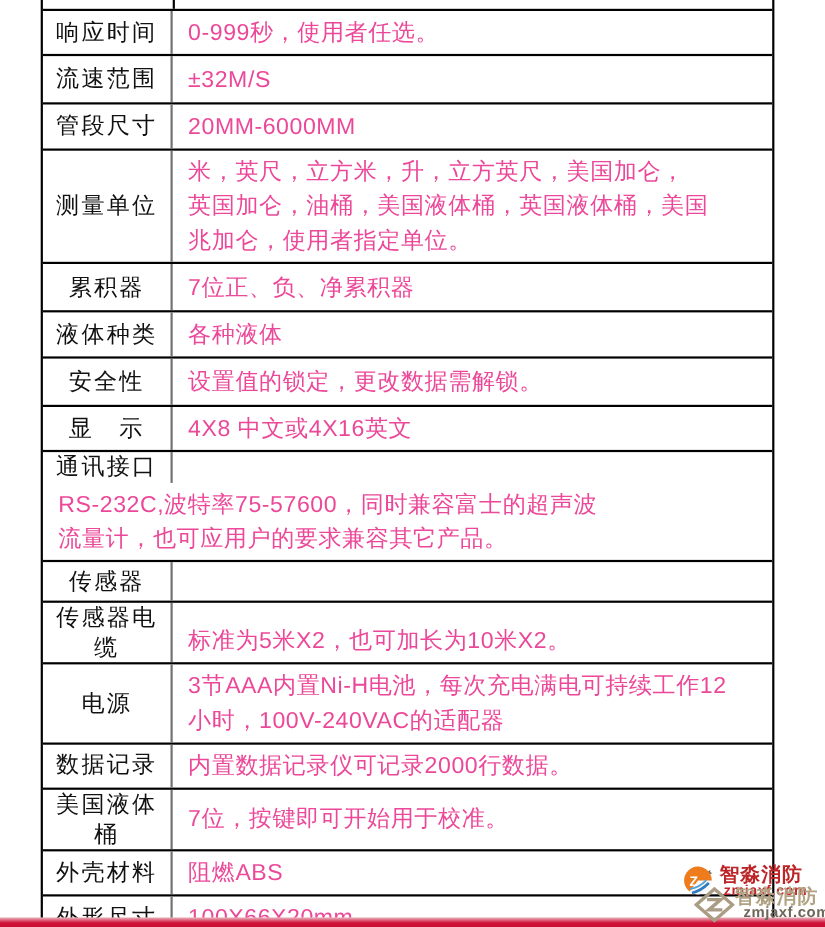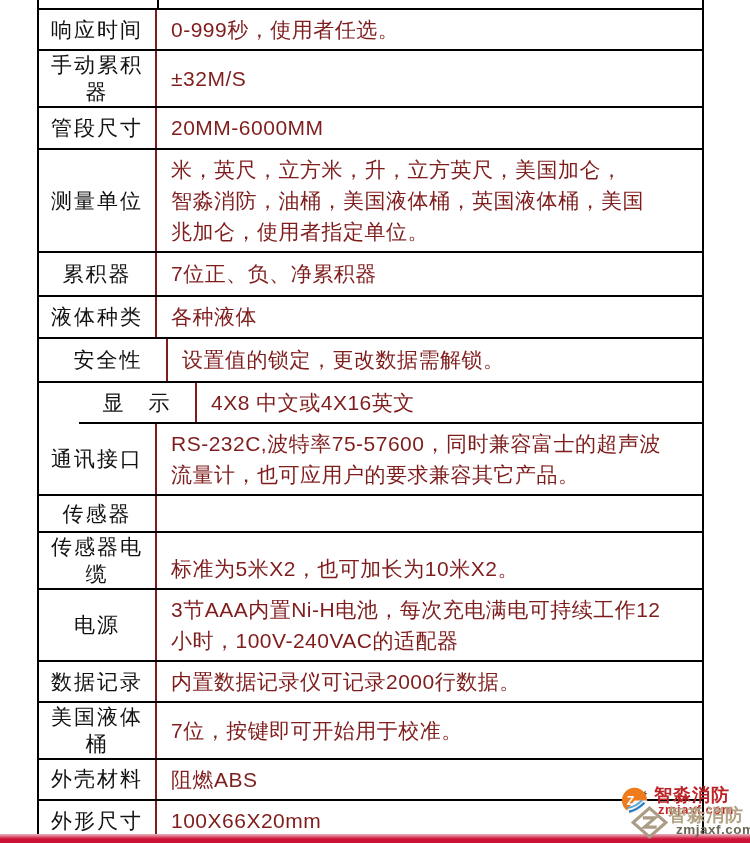--- a/index.html
+++ b/index.html
@@ -16,28 +16,28 @@
   }
   .partial-row{
     height:8px;border-bottom:2px solid #000;display:flex;box-sizing:content-box;
   }
   .partial-row .stub-label{width:118px;border-right:2px solid #000;}
   .partial-row .stub-value{flex:1;}
   .spec-row{
     display:flex;border-bottom:2px solid #000;box-sizing:content-box;
   }
   .cell-label{
-    width:118px;min-width:118px;border-right:2px solid #7f1d1d;
+    width:118px;min-width:118px;border-right:2px solid #737373;
     display:flex;align-items:center;justify-content:center;
     text-align:center;font-size:21px;letter-spacing:2px;color:#111;
     line-height:1.3;padding:0 1px;box-sizing:border-box;
   }
   .cell-value{
     flex:1;display:flex;align-items:center;
-    padding:4px 10px 4px 14px;font-size:21px;color:#7f1d1d;
+    padding:4px 10px 4px 14px;font-size:21px;color:#ec4899;
     line-height:1.48;white-space:pre-line;box-sizing:border-box;
     letter-spacing:0.5px;
   }
   
   .watermark{position:absolute;left:608px;top:780px;width:142px;height:60px;z-index:5;}
   .wm-sun{position:absolute;left:13px;top:7px;width:27px;height:27px;}
   .wm-diamond{position:absolute;left:23px;top:26px;width:37px;height:33px;}
   .wm-brand-1{position:absolute;left:46px;top:3px;font-size:18px;font-weight:bold;color:#bc2427;letter-spacing:1px;}
   .wm-site-1{position:absolute;left:50px;top:22px;font-size:13px;font-weight:bold;color:#c3252b;letter-spacing:0.5px;}
   .wm-brand-2{position:absolute;left:60px;top:23px;font-size:18px;font-weight:bold;color:#b2a284;letter-spacing:1px;}
@@ -56,57 +56,57 @@
     <div class="stub-label"></div>
     <div class="stub-value"></div>
   </div>
   <div id="rows-container">
   <div class="spec-row" style="min-height: 38px;">
     <div class="cell-label">响应时间</div>
     <div class="cell-value">0-999秒，使用者任选。</div>
   </div>
 
   <div class="spec-row" style="min-height: 42px;">
-    <div class="cell-label">手动累积器</div>
+    <div class="cell-label">流速范围</div>
     <div class="cell-value">±32M/S</div>
   </div>
 
   <div class="spec-row" style="min-height: 40px;">
     <div class="cell-label">管段尺寸</div>
     <div class="cell-value">20MM-6000MM</div>
   </div>
 
   <div class="spec-row" style="min-height: 96px;">
     <div class="cell-label">测量单位</div>
     <div class="cell-value">米，英尺，立方米，升，立方英尺，美国加仑，
-智淼消防，油桶，美国液体桶，英国液体桶，美国
+英国加仑，油桶，美国液体桶，英国液体桶，美国
 兆加仑，使用者指定单位。</div>
   </div>
 
   <div class="spec-row" style="min-height: 42px;">
     <div class="cell-label">累积器</div>
     <div class="cell-value">7位正、负、净累积器</div>
   </div>
 
   <div class="spec-row" style="min-height: 40px;">
     <div class="cell-label">液体种类</div>
     <div class="cell-value">各种液体</div>
   </div>
 
-  <div class="spec-row" style="min-height: 42px; padding-left: 11px;">
+  <div class="spec-row" style="min-height: 42px;">
     <div class="cell-label">安全性</div>
     <div class="cell-value">设置值的锁定，更改数据需解锁。</div>
   </div>
 
-  <div class="spec-row" style="min-height: 38px; margin-left: 40px;">
+  <div class="spec-row" style="min-height: 38px;">
     <div class="cell-label">显　示</div>
     <div class="cell-value">4X8 中文或4X16英文</div>
   </div>
 
-  <div class="spec-row" style="min-height: 69px;">
+  <div class="spec-row" style="min-height: 69px; flex-direction: column;">
     <div class="cell-label">通讯接口</div>
     <div class="cell-value">RS-232C,波特率75-57600，同时兼容富士的超声波
 流量计，也可应用户的要求兼容其它产品。</div>
   </div>
 
   <div class="spec-row" style="min-height: 35px; gap: 48px;">
     <div class="cell-label">传感器</div>
   </div>
 
   <div class="spec-row" style="min-height: 40px; align-items: flex-end;">

